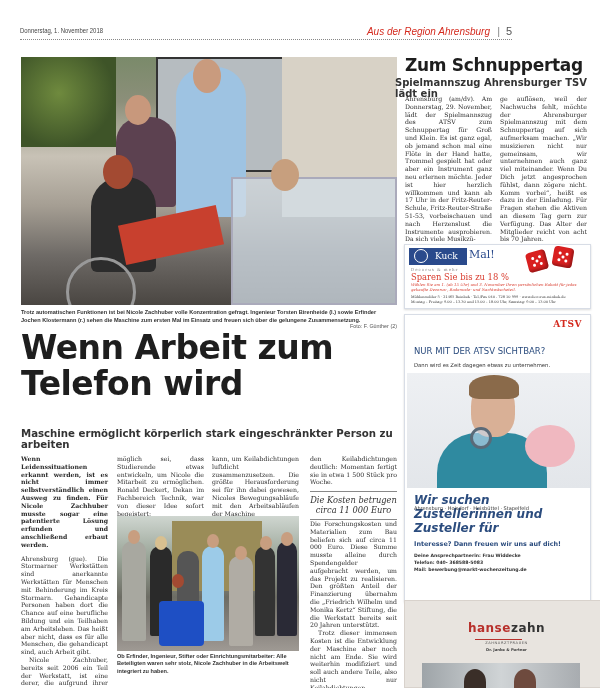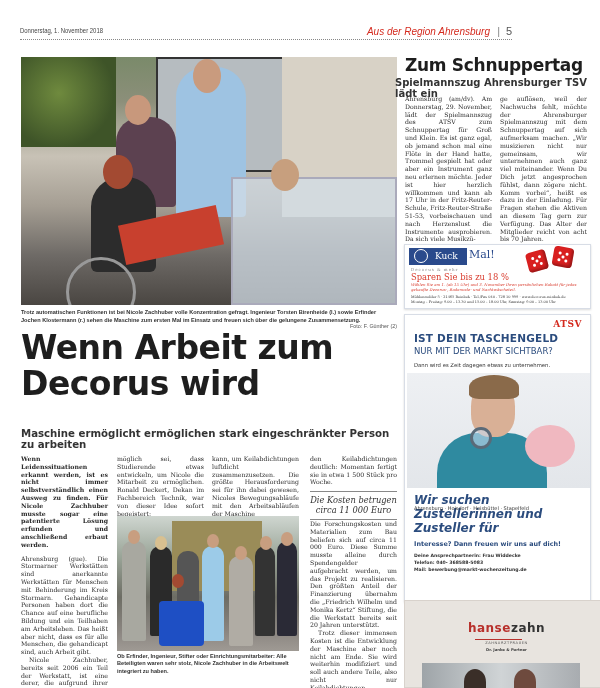--- a/index.html
+++ b/index.html
@@ -117,22 +117,22 @@
   <div class="machine"></div>
   <div class="boyhead"></div>
   <div class="woman"></div>
   <div class="womanhead"></div>
   <div class="board"></div>
   <div class="wheel"></div>
 </div>
 <div class="caption-main">Trotz automatischen Funktionen ist bei Nicole Zachhuber volle Konzentration gefragt. Ingenieur Torsten Birenheide (l.) sowie Erfinder Jochen Klostermann (r.) sehen die Maschine zum ersten Mal im Einsatz und freuen sich über die gelungene Zusammensetzung.</div>
 <div class="photo-credit">Foto: F. Günther (2)</div>
 
-<h1 class="headline">Wenn Arbeit zum Decorus wird</h1>
-<h2 class="subhead">Maschine ermöglicht ermöglichen stark eingeschränkter Person zu arbeiten</h2>
+<h1 class="headline">Wenn Arbeit zum Telefon wird</h1>
+<h2 class="subhead">Maschine ermöglicht körperlich stark eingeschränkter Person zu arbeiten</h2>
 
 <div class="col col1">
   <p class="lead">Wenn Leidenssituationen erkannt werden, ist es nicht immer selbstverständlich einen Ausweg zu finden. Für Nicole Zachhuber musste sogar eine patentierte Lösung erfunden und anschließend erbaut werden.</p>
   <p style="margin-top:6px">Ahrensburg (gue). Die Stormarner Werkstätten sind anerkannte Werkstätten für Menschen mit Behinderung im Kreis Stormarn. Gehandicapte Personen haben dort die Chance auf eine berufliche Bildung und ein Teilhaben am Arbeitsleben. Das heißt aber nicht, dass es für alle Menschen, die gehandicapt sind, auch Arbeit gibt.</p>
   <p class="indent">Nicole Zachhuber, bereits seit 2006 ein Teil der Werkstatt, ist eine derer, die aufgrund ihrer körperlichen Eingeschränktheit keine Arbeit übernehmen kann. Sie leidet an einer spastischen Lähmung, wo-</p>
 </div>
 <div class="col col2">
   <p>möglich sei, dass Studierende etwas entwickeln, um Nicole die Mitarbeit zu ermöglichen. Ronald Deckert, Dekan im Fachbereich Technik, war von dieser Idee sofort begeistert:</p>
 </div>
 <div class="col col3">
@@ -188,22 +188,21 @@
   <div class="addr">
     <div>Mühlenredder 5 · 21465 Reinbek · Tel./Fax 040 - 728 10 999 · www.decorus-reinbek.de</div>
     <div>Montag – Freitag: 9.00 – 13.30 und 15.00 – 18.00 Uhr, Samstag: 9.00 – 13.00 Uhr</div>
   </div>
   <div class="dice" style="left:122px;top:6px;transform:rotate(-15deg);"></div>
   <div class="dice" style="left:148px;top:2px;transform:rotate(10deg);"></div>
 </div>
 
 <div class="ad-markt">
   <div class="brand">ATSV</div>
-  <div class="q1">IST DEIN TASCHENGELD</div>
-  <div class="q2">NUR MIT DER MARKT SICHTBAR?</div>
+  <div class="q2">NUR MIT DER ATSV SICHTBAR?</div>
   <div class="q3">Dann wird es Zeit dagegen etwas zu unternehmen.</div>
   <div class="img">
     <div class="shirt"></div>
     <div class="boyhead"></div>
     <div class="hair"></div>
     <div class="lens"></div>
     <div class="pig"></div>
   </div>
   <div class="w1">Wir suchen Zustellerinnen und Zusteller für</div>
   <div class="w2">Ahrensburg · Hoisdorf · Hoisbüttel · Stapelfeld</div>

